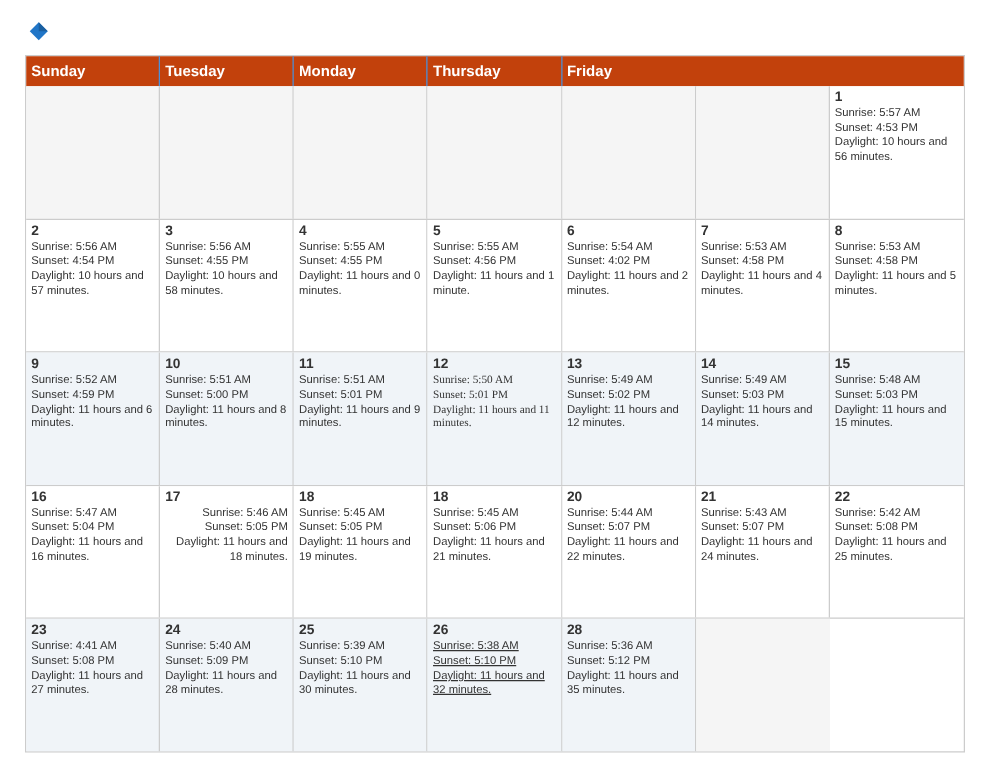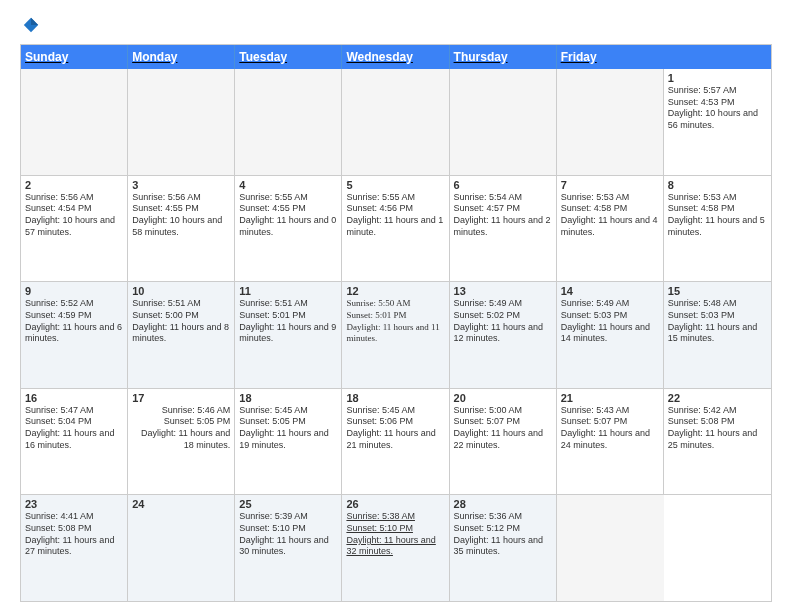--- a/index.html
+++ b/index.html
@@ -56,22 +56,21 @@
     }
     .calendar {
       flex: 1;
       display: flex;
       flex-direction: column;
       border: 1px solid #ccc;
     }
     .day-headers {
       display: grid;
       grid-template-columns: repeat(7, 1fr);
-      background: #3b82f6;
-      text-decoration: underline;
+      background: #c2410c;
     }
     .day-header {
       color: #fff;
       font-size: 12px;
       font-weight: bold;
       padding: 5px 4px;
       border-right: 1px solid #4a90d9;
       text-align: left;
     }
     .day-header:last-child { border-right: none; }
@@ -128,23 +127,22 @@
     </div>
     <div class="title-block">
       <div class="month-year"></div>
       <div class="location"></div>
     </div>
   </div>
 
   <div class="calendar">
     <div class="day-headers">
     <div class="day-header">Sunday</div>
+        <div class="day-header">Tuesday</div>
         <div class="day-header">Monday</div>
-        <div class="day-header">Tuesday</div>
-        <div class="day-header">Wednesday</div>
         <div class="day-header">Thursday</div>
         <div class="day-header">Friday</div>
       </div>
     <div class="weeks">
     <div class="week-row">
           <div class="day-cell empty"></div>
           <div class="day-cell empty"></div>
           <div class="day-cell empty"></div>
           <div class="day-cell empty"></div>
           <div class="day-cell empty"></div>
@@ -177,21 +175,21 @@
           </div>
           <div class="day-cell">
             <span class="day-num">5</span>
             <div class="day-info" style="white-space: pre-line;">Sunrise: 5:55 AM
 Sunset: 4:56 PM
 Daylight: 11 hours and 1 minute.</div>
           </div>
           <div class="day-cell">
             <span class="day-num">6</span>
             <div class="day-info" style="white-space: pre-line;">Sunrise: 5:54 AM
-Sunset: 4:57 PM
+Sunset: 4:02 PM
 Daylight: 11 hours and 2 minutes.</div>
           </div>
           <div class="day-cell">
             <span class="day-num">7</span>
             <div class="day-info" style="white-space: pre-line;">Sunrise: 5:53 AM
 Sunset: 4:58 PM
 Daylight: 11 hours and 4 minutes.</div>
           </div>
           <div class="day-cell">
             <span class="day-num">8</span>
@@ -264,21 +262,21 @@
 Daylight: 11 hours and 19 minutes.</div>
           </div>
           <div class="day-cell">
             <span class="day-num">18</span>
             <div class="day-info" style="white-space: pre-line;">Sunrise: 5:45 AM
 Sunset: 5:06 PM
 Daylight: 11 hours and 21 minutes.</div>
           </div>
           <div class="day-cell">
             <span class="day-num">20</span>
-            <div class="day-info" style="white-space: pre-line;">Sunrise: 5:00 AM
+            <div class="day-info" style="white-space: pre-line;">Sunrise: 5:44 AM
 Sunset: 5:07 PM
 Daylight: 11 hours and 22 minutes.</div>
           </div>
           <div class="day-cell">
             <span class="day-num">21</span>
             <div class="day-info" style="white-space: pre-line;">Sunrise: 5:43 AM
 Sunset: 5:07 PM
 Daylight: 11 hours and 24 minutes.</div>
           </div>
           <div class="day-cell">
@@ -290,20 +288,23 @@
         </div>
         <div class="week-row">
           <div class="day-cell alt-row">
             <span class="day-num">23</span>
             <div class="day-info" style="white-space: pre-line;">Sunrise: 4:41 AM
 Sunset: 5:08 PM
 Daylight: 11 hours and 27 minutes.</div>
           </div>
           <div class="day-cell alt-row">
             <span class="day-num">24</span>
+            <div class="day-info" style="white-space: pre-line;">Sunrise: 5:40 AM
+Sunset: 5:09 PM
+Daylight: 11 hours and 28 minutes.</div>
           </div>
           <div class="day-cell alt-row">
             <span class="day-num">25</span>
             <div class="day-info" style="white-space: pre-line;">Sunrise: 5:39 AM
 Sunset: 5:10 PM
 Daylight: 11 hours and 30 minutes.</div>
           </div>
           <div class="day-cell alt-row">
             <span class="day-num">26</span>
             <div class="day-info" style="white-space: pre-line; text-decoration: underline;">Sunrise: 5:38 AM

